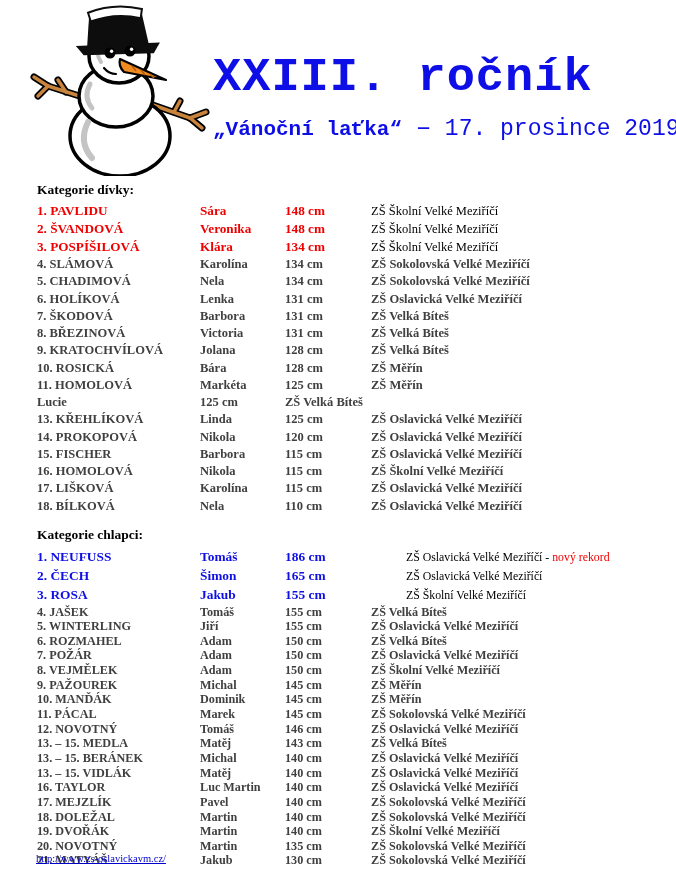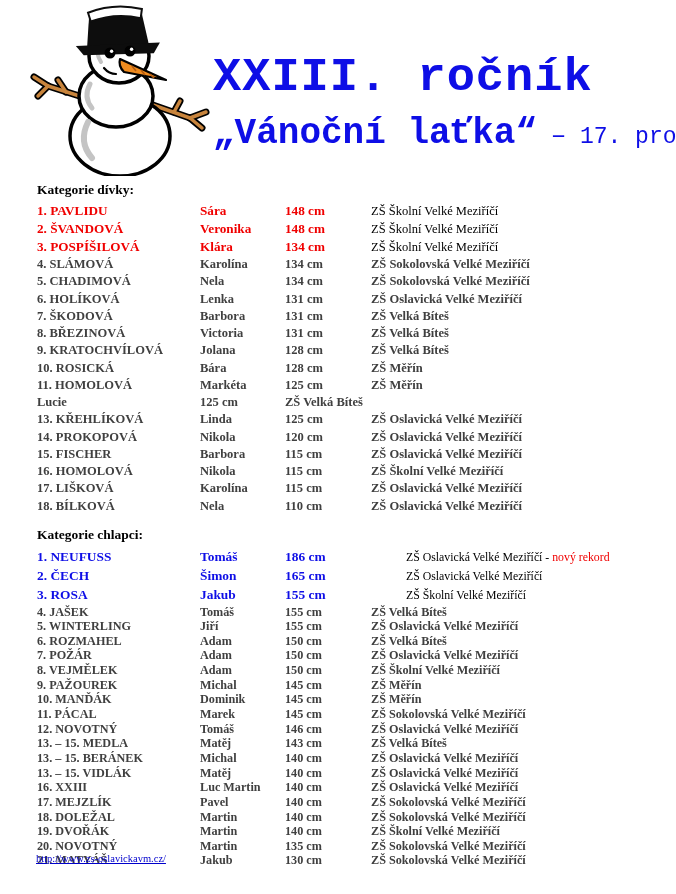--- a/index.html
+++ b/index.html
@@ -6,21 +6,21 @@
   .page{
     position:relative;width:676px;height:894px;background:#ffffff;
     font-family:"Liberation Serif", serif;color:#000;overflow:hidden;margin:0 auto;
   }
   .snowman{position:absolute;left:28px;top:4px;width:186px;height:172px;}
   .title-block{position:absolute;left:213px;top:52px;width:450px;font-family:Liberation Mono, monospace;}
   .main-title{
     font-size:47px;font-weight:bold;color:#0e0ee6;line-height:1.12;letter-spacing:1px;
   }
   .subtitle{margin-top:8px;color:#0e0ee6;white-space:nowrap;}
-  .subtitle .quoted{font-size:36px;font-weight:bold;}
+  .subtitle .quoted{font-size:21px;font-weight:bold;}
   .subtitle .dash{font-size:26px;font-weight:normal;padding:0 4px;}
   .subtitle .date{font-size:23px;font-weight:normal;}
   .section-heading{
     position:absolute;left:37px;font-size:13.5px;font-weight:bold;color:#000;
   }
   .heading-girls{top:182px;}
   .heading-boys{top:527px;text-align:center;}
   .list{position:absolute;left:0;width:676px;}
   .girls-list{top:202px;}
   .boys-list{top:547px;}
@@ -342,21 +342,21 @@
       </div>
 
       <div class="row">
         <span class="c name-cell"><span>13. – 15.</span> <span>VIDLÁK</span></span>
         <span class="c first-cell">Matěj</span>
         <span class="c height-cell">140 cm</span>
         <span class="c school-cell"><span>ZŠ Oslavická Velké Meziříčí</span><span class="note-sep"></span><span class="note"></span></span>
       </div>
 
       <div class="row">
-        <span class="c name-cell"><span>16.</span> <span>XXIII</span></span>
+        <span class="c name-cell"><span>16.</span> <span>TAYLOR</span></span>
         <span class="c first-cell">Luc Martin</span>
         <span class="c height-cell">140 cm</span>
         <span class="c school-cell"><span>ZŠ Oslavická Velké Meziříčí</span><span class="note-sep"></span><span class="note"></span></span>
       </div>
 
       <div class="row">
         <span class="c name-cell"><span>17.</span> <span>MEJZLÍK</span></span>
         <span class="c first-cell">Pavel</span>
         <span class="c height-cell">140 cm</span>
         <span class="c school-cell"><span>ZŠ Sokolovská Velké Meziříčí</span><span class="note-sep"></span><span class="note"></span></span>

